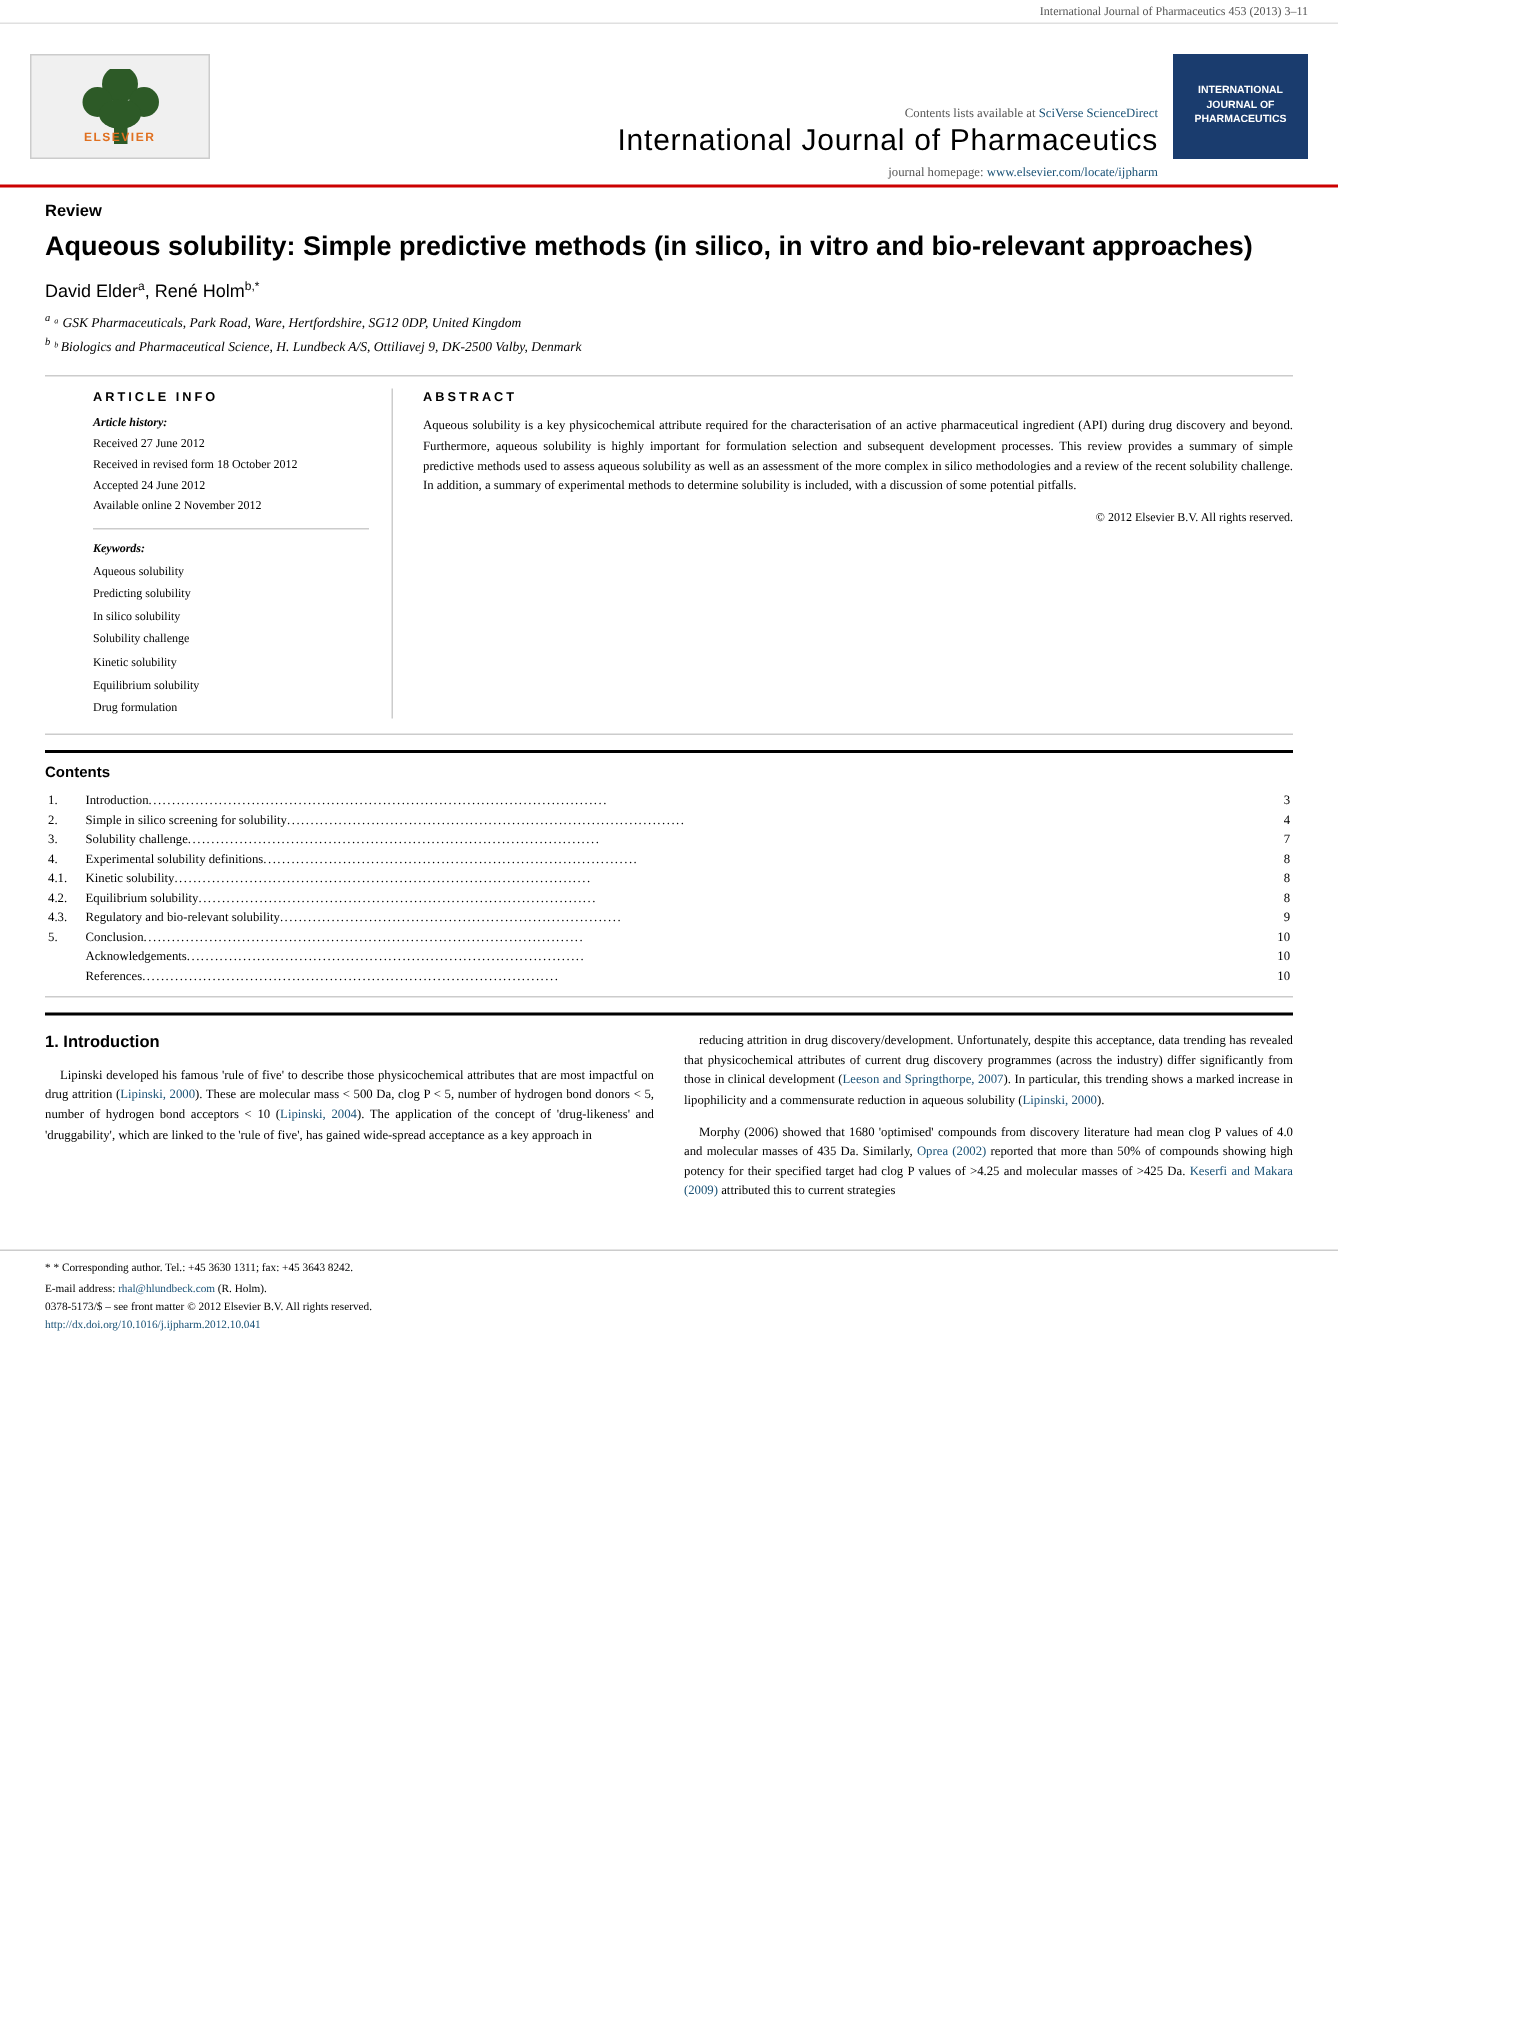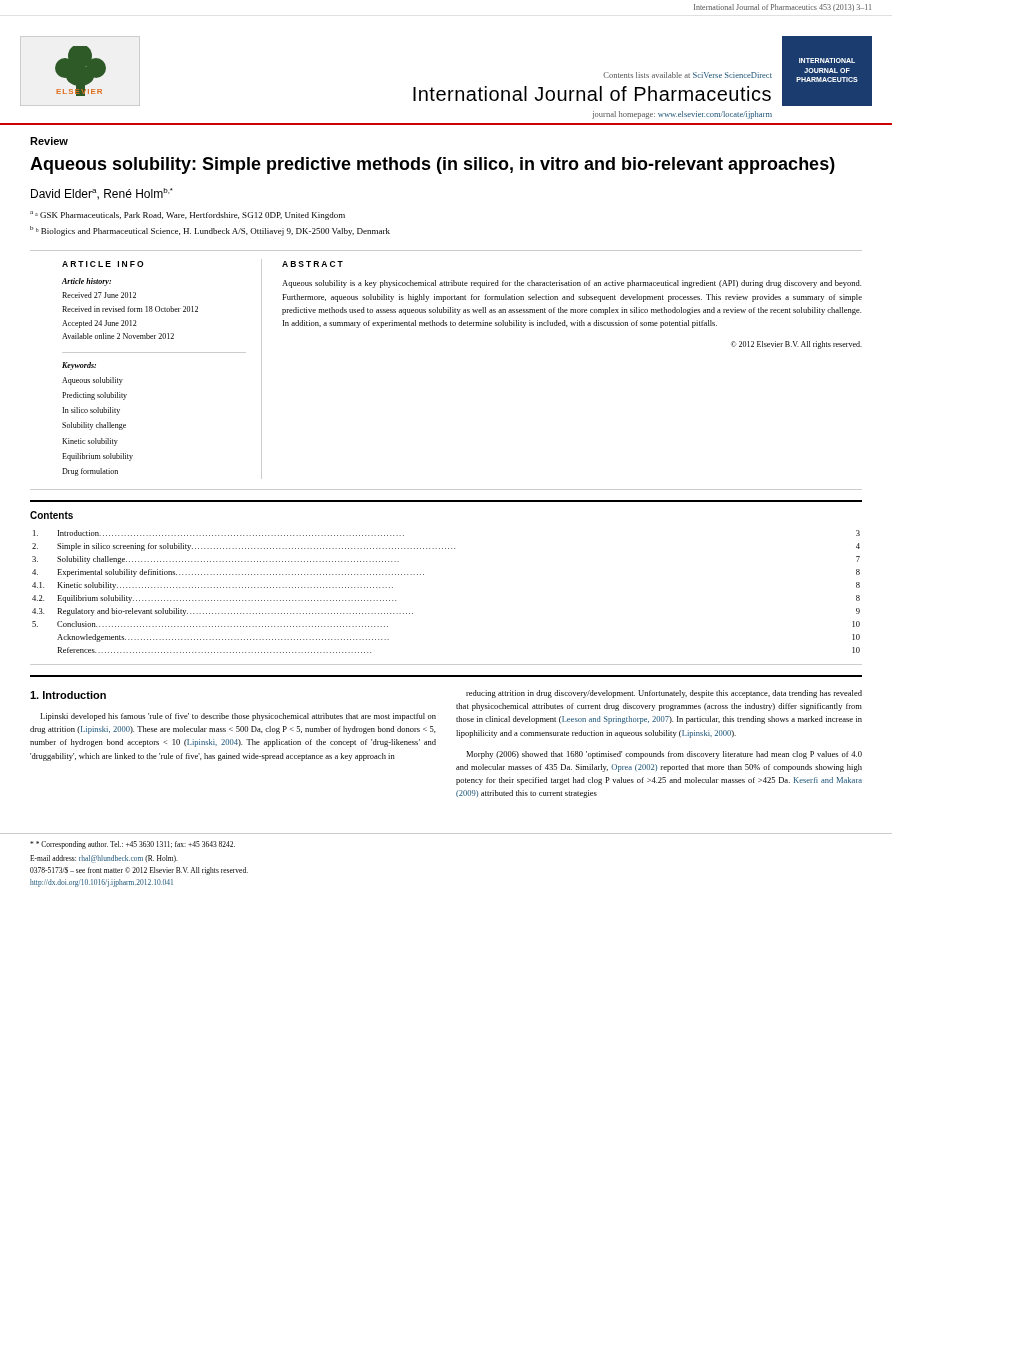--- a/index.html
+++ b/index.html
@@ -118,20 +118,21 @@
       font-size: 12px;
       font-family: Arial, sans-serif;
       color: #000;
       margin-bottom: 6px;
     }
     .authors sup { font-size: 8px; }
 
     
     .affiliations {
       font-size: 9px;
+      font-style: italic;
       color: #000;
       margin-bottom: 12px;
       line-height: 1.5;
     }
     .affiliations sup { font-size: 7px; }
 
     
     .thin-divider {
       border: none;
       border-top: 1px solid #ccc;

